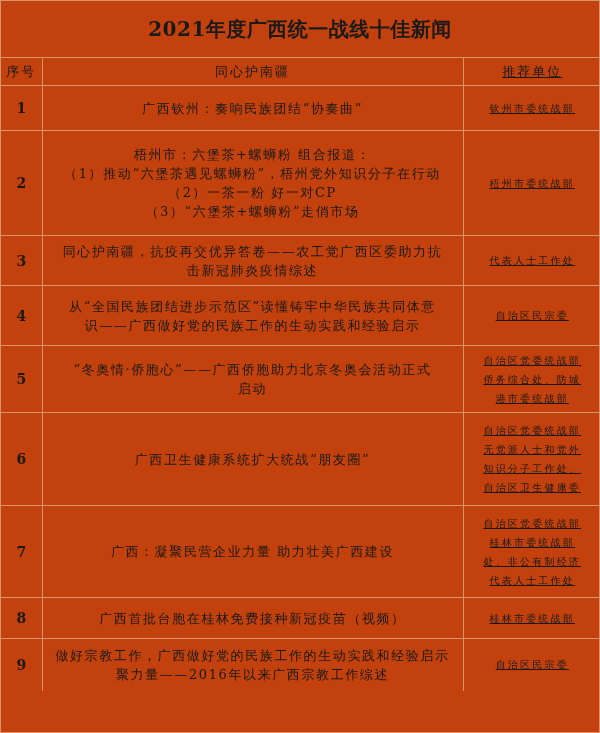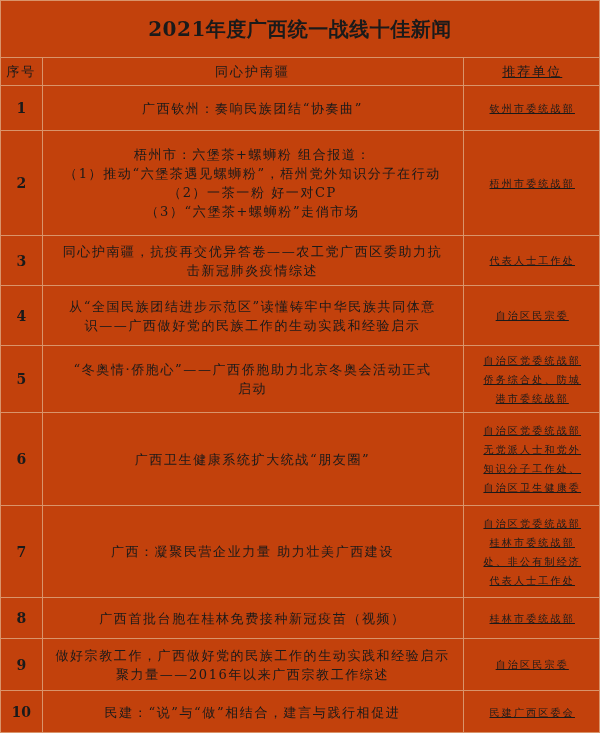--- a/index.html
+++ b/index.html
@@ -173,24 +173,15 @@
         <tr style="height: 52px;">
           <td class="idx">9</td>
           <td class="ttl">
             <span class="line">做好宗教工作，广西做好党的民族工作的生动实践和经验启示</span>
             <span class="line">聚力量——2016年以来广西宗教工作综述</span>
           </td>
           <td class="unit">
             <span class="line">自治区民宗委</span>
           </td>
         </tr>
-        <tr style="height: 43px;">
-          <td class="idx">10</td>
-          <td class="ttl">
-            <span class="line">民建：“说”与“做”相结合，建言与践行相促进</span>
-          </td>
-          <td class="unit">
-            <span class="line">民建广西区委会</span>
-          </td>
-        </tr>
       </tbody>
   </table>
 </div>
 
 </body></html>

